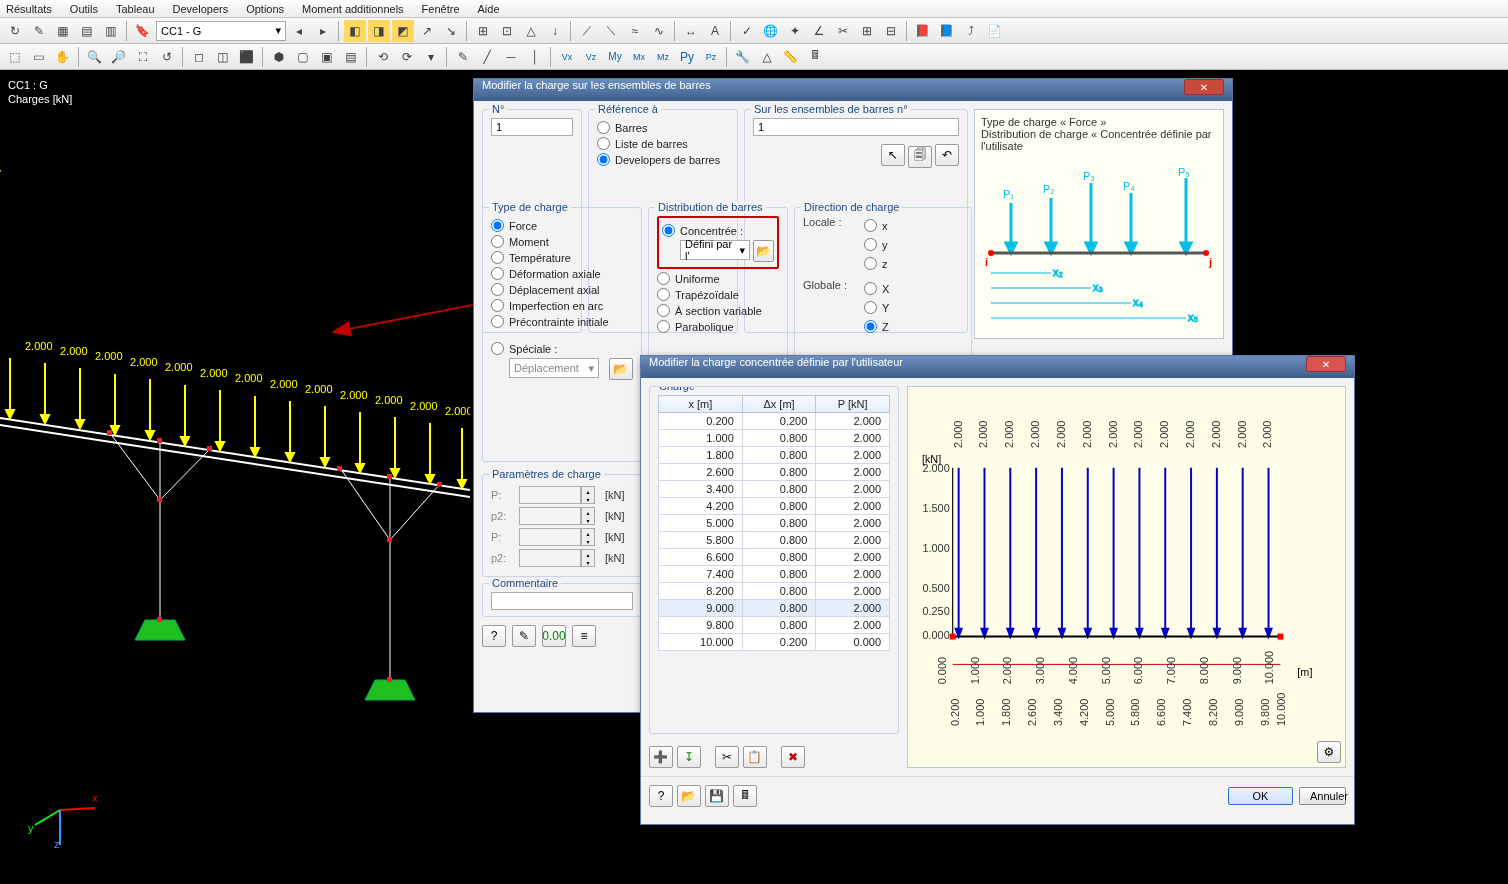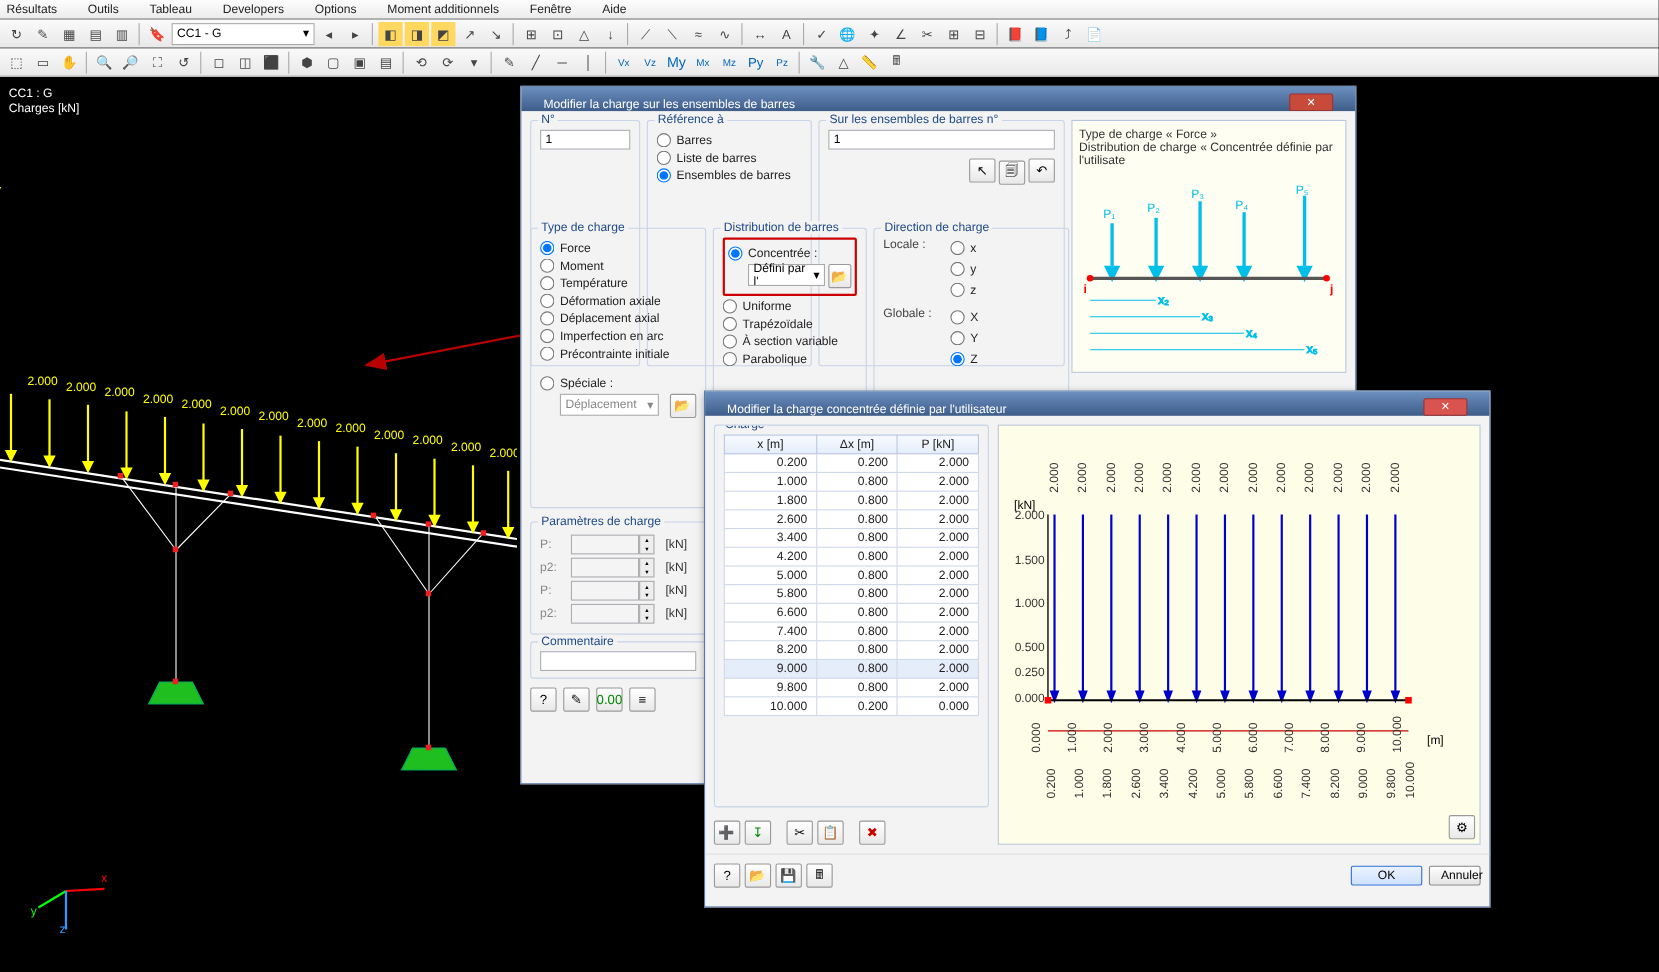--- a/index.html
+++ b/index.html
@@ -1,30 +1,30 @@
 <!DOCTYPE html>
 <html><head>
   <meta charset="utf-8">
   <style>
     *{box-sizing:border-box;margin:0;padding:0;font-family:Tahoma,Arial,sans-serif;font-size:11px}
     body{background:#000;width:1508px;height:884px;position:relative;overflow:hidden}
-    .menubar{height:18px;background:linear-gradient(#fdfdfd,#ececec);display:flex;align-items:center;padding:0 6px;border-bottom:1px solid #c8c8c8;gap:28px;color:#222}
+    .menubar{height:18px;background:linear-gradient(#fdfdfd,#ececec);display:flex;align-items:center;padding:0 6px;border-bottom:1px solid #c8c8c8;gap:18px;color:#222}
     .menubar span{cursor:default}
     .toolbar{height:26px;background:linear-gradient(#fafafa,#e8e8e8);border-bottom:1px solid #b8b8b8;display:flex;align-items:center;padding:0 4px;gap:2px}
     .toolbar2{height:26px;background:linear-gradient(#fafafa,#e8e8e8);border-bottom:1px solid #b8b8b8;display:flex;align-items:center;padding:0 4px;gap:2px}
     .tbtn{width:22px;height:22px;border:1px solid transparent;display:flex;align-items:center;justify-content:center;font-size:12px;color:#444;cursor:pointer}
     .tsep{width:2px;height:20px;border-left:1px solid #aaa;margin:0 2px}
     .combo{height:20px;border:1px solid #aaa;background:#fff;padding:0 4px;display:flex;align-items:center;min-width:130px;justify-content:space-between}
     .viewport{position:absolute;left:0;top:70px;right:0;bottom:0;background:#000;color:#fff}
     .vp-top{position:absolute;left:8px;top:8px;color:#fff;font-size:11px;line-height:14px}
     
     .struct{position:absolute;left:0;top:100px;width:470px;height:620px}
     
     .dlg{position:absolute;background:#f3f3f3;border:1px solid #5a7aa5;box-shadow:2px 3px 8px rgba(0,0,0,.5)}
-    .dlg-title{height:22px;background:linear-gradient(#6b8fbf,#3e5d89);color:#fff;display:flex;align-items:flex-end;padding:0 20px;font-size:11px;justify-content:space-between}
+    .dlg-title{height:22px;background:linear-gradient(#6b8fbf,#3e5d89);color:#fff;display:flex;align-items:flex-start;padding:0 8px;font-size:11px;justify-content:space-between}
     .dlg-close{width:40px;height:16px;background:#c74a3b;border:1px solid #933;color:#fff;display:flex;align-items:center;justify-content:center;border-radius:2px;font-size:10px;cursor:pointer}
     .dlg-body{padding:8px}
     .grp{border:1px solid #c8d4e8;border-radius:3px;padding:8px 8px 6px;position:relative;margin-bottom:6px}
     .grp-title{position:absolute;top:-7px;left:6px;background:#f3f3f3;padding:0 3px;color:#204a87;font-size:11px}
     .radio{display:flex;align-items:center;gap:5px;margin:3px 0;color:#222}
     .radio input{margin:0}
     .row{display:flex;gap:6px}
     .txt{border:1px solid #abadb3;background:#fff;padding:2px 4px;width:100%}
     .btn{border:1px solid #888;background:linear-gradient(#fefefe,#e4e4e4);padding:2px 10px;border-radius:2px;cursor:pointer;display:inline-block;text-align:center}
     .ibtn{width:24px;height:22px;border:1px solid #999;background:linear-gradient(#fff,#e8e8e8);display:inline-flex;align-items:center;justify-content:center;border-radius:2px;font-size:12px;cursor:pointer}
@@ -128,21 +128,21 @@
   <div class="tbtn">⟳</div>
   <div class="tbtn">▾</div>
   <div class="tsep"></div>
   <div class="tbtn">✎</div>
   <div class="tbtn">╱</div>
   <div class="tbtn">─</div>
   <div class="tbtn">│</div>
   <div class="tsep"></div>
   <div class="tbtn" style="color:#06b;font-size:9px">Vx</div>
   <div class="tbtn" style="color:#06b;font-size:9px">Vz</div>
-  <div class="tbtn" style="color:#06b;font-size:13px">My</div>
+  <div class="tbtn" style="color:#06b;font-size:10px">My</div>
   <div class="tbtn" style="color:#06b;font-size:9px">Mx</div>
   <div class="tbtn" style="color:#06b;font-size:9px">Mz</div>
   <div class="tbtn" style="color:#06b;font-size:12px">Py</div>
   <div class="tbtn" style="color:#06b;font-size:9px">Pz</div>
   <div class="tsep"></div>
   <div class="tbtn">🔧</div>
   <div class="tbtn">△</div>
   <div class="tbtn">📏</div>
   <div class="tbtn">🖩</div>
 </div>
@@ -305,21 +305,21 @@
         <label class="radio">
             <input type="radio" style="">
             <span>Barres</span>
           </label>
         <label class="radio">
             <input type="radio" style="">
             <span>Liste de barres</span>
           </label>
         <label class="radio">
             <input type="radio" checked="" style="">
-            <span>Ensembles de barres</span>
+            <span>Developers de barres</span>
           </label>
       </div>
       <div class="grp" style="flex:1">
         <div class="grp-title">Sur les ensembles de barres n°</div>
         <input class="txt" value="1" style="">
         <div style="text-align:right;margin-top:8px">
           <span class="ibtn">↖</span>
           <span class="ibtn">🗐</span>
           <span class="ibtn">↶</span>
         </div>

